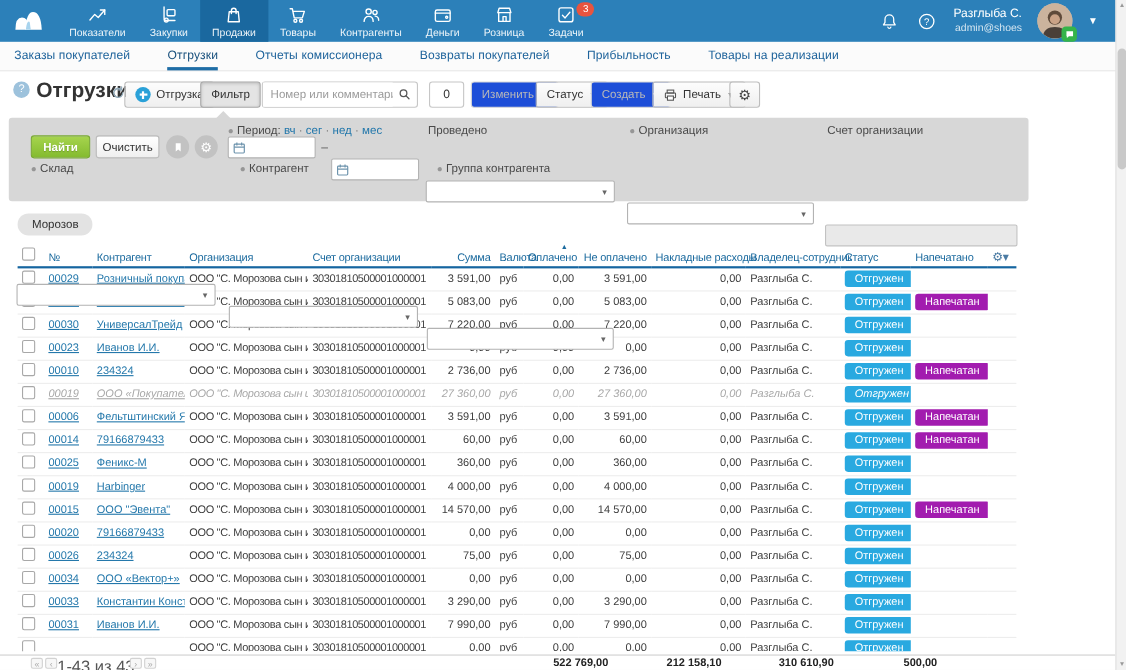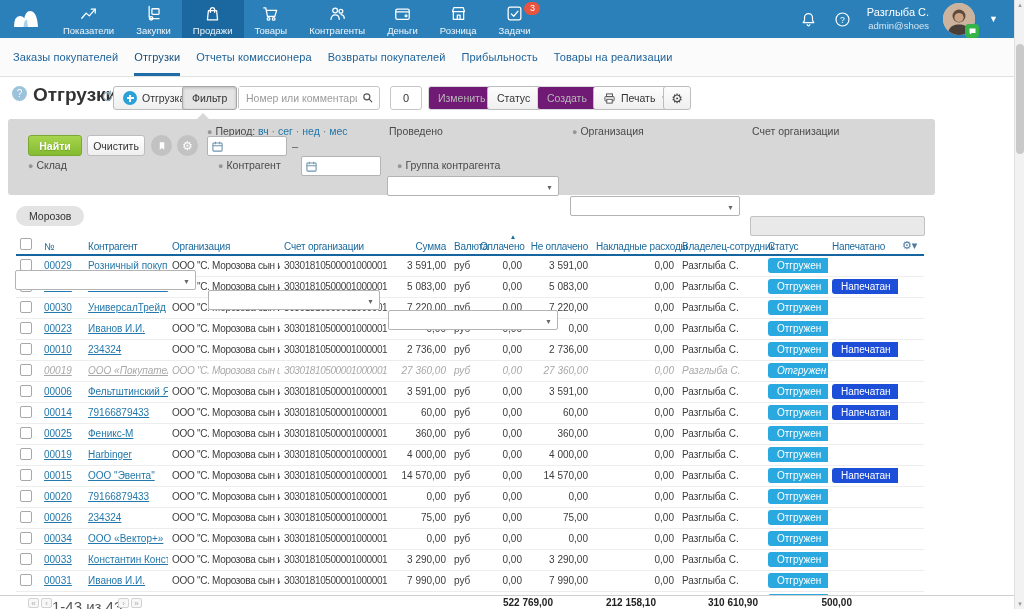--- a/index.html
+++ b/index.html
@@ -22,32 +22,32 @@
   .userblock { text-align:right; color:#fff; cursor:pointer; line-height:13px; }
   .user-name { font-size:11px; }
   .user-email { font-size:9.5px; color:rgba(255,255,255,.8); }
   .avatar { width:32px; height:32px; border-radius:50%; position:relative; background:#d8c3ae; overflow:visible; cursor:pointer; flex:0 0 auto; }
   .avatar svg.face { width:32px; height:32px; border-radius:50%; display:block; }
   .avatar-badge { position:absolute; right:-4px; bottom:-3px; width:14px; height:14px; background:#35b44a; border-radius:4px; display:flex; align-items:center; justify-content:center; }
   .avatar-badge svg { width:9px; height:9px; }
   .tn-caret { color:#fff; font-size:9px; cursor:pointer; }
 
   
-  .subnav { height:39px; background:#fbfbfb; border-bottom:1px solid #e1e1e1; display:flex; align-items:stretch; padding-left:13px; gap:16px; }
+  .subnav { height:27px; background:#fbfbfb; border-bottom:1px solid #e1e1e1; display:flex; align-items:stretch; padding-left:13px; gap:34px; }
   .sn-item { font-size:11px; letter-spacing:.1px; color:#1e639b; display:flex; align-items:center; cursor:pointer; border-bottom:3px solid transparent; padding-top:3px; white-space:nowrap; }
   .sn-item.active { border-bottom-color:#1e6da6; color:#174f7c; }
 
   
   .toolbar { height:42px; position:relative; background:#fff; }
   .help-circle { position:absolute; left:12px; top:9px; width:15px; height:15px; border-radius:50%; background:#9dc2dc; color:#fff; font-size:10px; text-align:center; line-height:15px; cursor:pointer; }
   .page-title { position:absolute; left:33px; top:7px; font-size:19px; font-weight:bold; color:#333; }
   .refresh { position:absolute; left:100px; top:12px; width:15px; height:15px; cursor:pointer; }
   .btn { position:absolute; top:9px; height:24px; border:1px solid #bdbdbd; border-radius:3px; background:linear-gradient(#fdfdfd,#efefef); font-size:10.5px; color:#333; display:flex; align-items:center; justify-content:center; gap:5px; cursor:pointer; padding:0 9px; white-space:nowrap; font-family:"Liberation Sans",sans-serif; }
   .btn .caret { font-size:8px; color:#777; }
-  .btn.disabled { background:#701a75; border-color:#d8d8d8; color:#b8b8b8; cursor:default; }
+  .btn.disabled { background:#1d4ed8; border-color:#d8d8d8; color:#b8b8b8; cursor:default; }
   .btn.disabled .caret { color:#cfcfcf; }
   .btn.pressed { background:#e4e4e4; border-color:#a6a6a6; box-shadow:inset 0 1px 3px rgba(0,0,0,.18); }
   .plus-ic { width:14px; height:14px; border-radius:50%; background:#2aa1d8; position:relative; }
   .plus-ic:before, .plus-ic:after { content:""; position:absolute; background:#fff; }
   .plus-ic:before { left:3.5px; top:6.4px; width:7px; height:1.6px; }
   .plus-ic:after { top:3.5px; left:6.4px; height:7px; width:1.6px; }
   .search-box { position:absolute; left:238px; top:9px; width:142px; height:24px; border:1px solid #c6c6c6; border-radius:3px; background:#fff; }
   .search-box input { border:0; outline:none; width:118px; height:22px; padding:0 0 0 7px; font-size:10.5px; color:#333; font-family:"Liberation Sans",sans-serif; }
   .search-box input::placeholder { color:#9b9b9b; }
   .search-mag { position:absolute; right:4px; top:4px; width:14px; height:14px; cursor:pointer; }
@@ -86,21 +86,21 @@
   .grid th { height:22px; font-weight:normal; font-size:10px; color:#1b6a9e; border-bottom:2px solid #1565a0; padding:0 4px 2px; vertical-align:bottom; white-space:nowrap; text-align:left; cursor:pointer; letter-spacing:-.2px; position:relative; overflow:visible; }
   .grid th.r { text-align:right; }
   .grid th .sort { position:absolute; top:0px; right:10px; font-size:6.5px; }
   .grid td { height:21px; font-size:10px; color:#3c3c3c; border-bottom:1px solid #ededed; padding:0 4px; white-space:nowrap; overflow:hidden; }
   .grid td.r { text-align:right; }
   .grid td.acct { letter-spacing:-.4px; color:#444; }
   .grid td.org { letter-spacing:-.3px; }
   .grid a { color:#2478ab; text-decoration:underline; cursor:pointer; }
   .cb { width:12px; height:12px; border:1px solid #a8a8a8; border-radius:2px; background:#fff; display:inline-block; cursor:pointer; }
   .badge { display:inline-block; background:#29a9e0; color:#fff; font-size:10px; line-height:15px; padding:0 9px; border-radius:3px; cursor:pointer; }
-  .badge.printed { background:#1d4ed8; cursor:default; }
+  .badge.printed { background:#a21caf; cursor:default; }
   tr.muted td, tr.muted a { color:#a8a8a8 !important; font-style:italic; }
   tr.muted .badge { font-style:italic; }
   .gear-head { color:#4b7ba3; font-size:11px; cursor:pointer; }
 
   
   .pagefoot { position:absolute; left:0; right:10px; bottom:0; height:14px; background:#fff; border-top:1px solid #cfcfcf; z-index:5; }
   .pg-btn { position:absolute; top:2px; width:11px; height:10px; border:1px solid #d2d2d2; background:#f7f7f7; border-radius:2px; color:#ababab; font-size:8px; line-height:9px; text-align:center; cursor:default; }
   .pg-range { position:absolute; top:2px; left:52px; font-size:15px; color:#555; }
   .ft-total { position:absolute; top:1px; font-size:10px; font-weight:bold; color:#222; text-align:right; }
 

